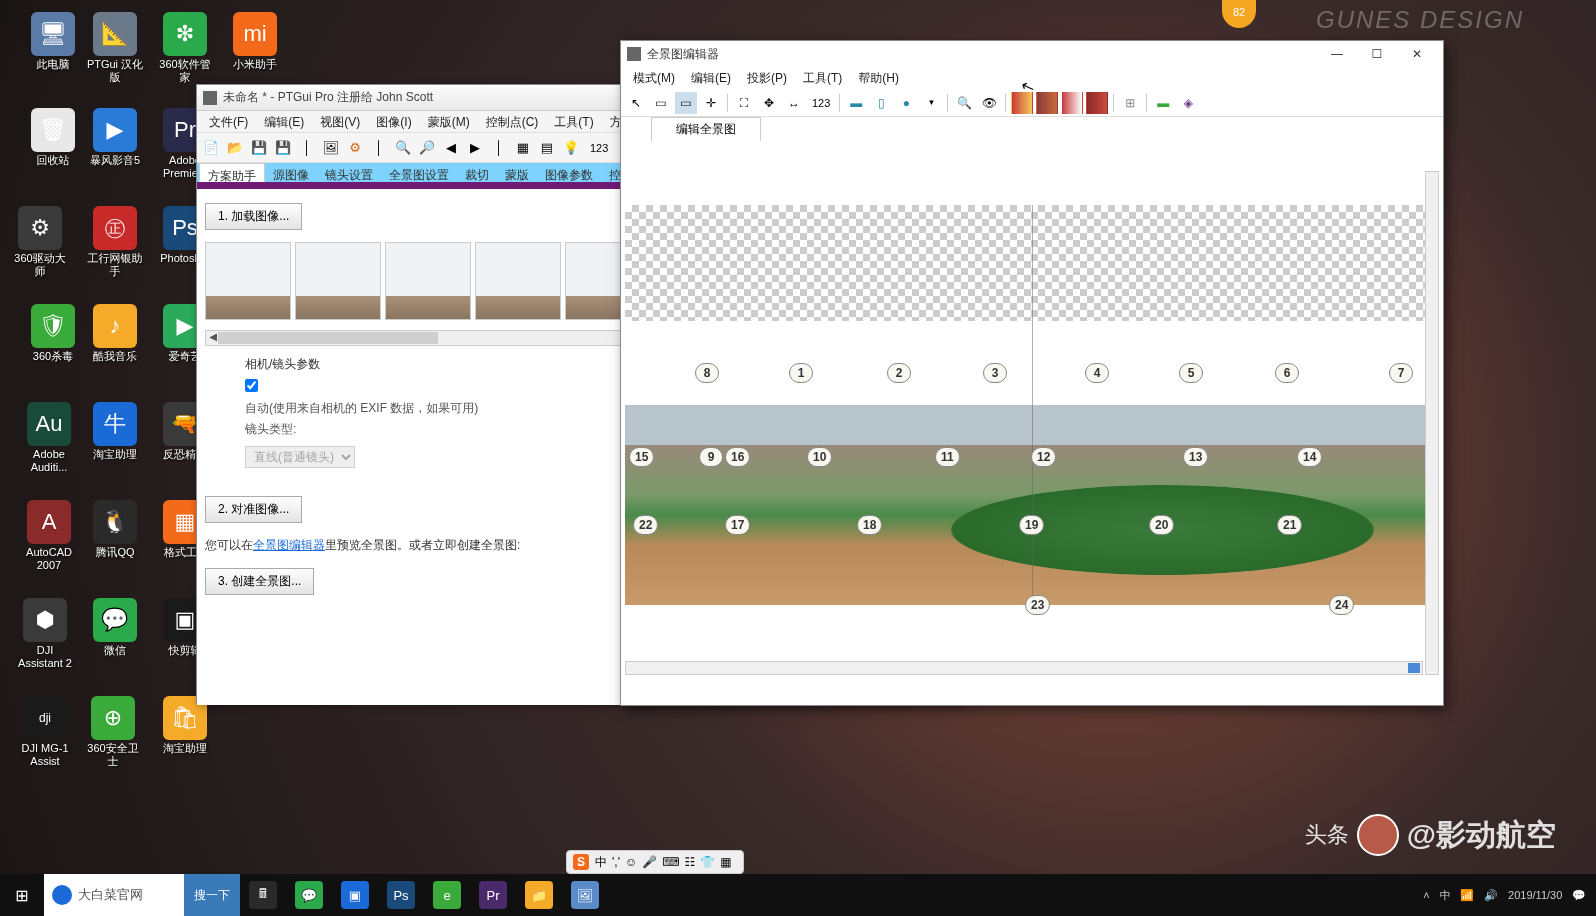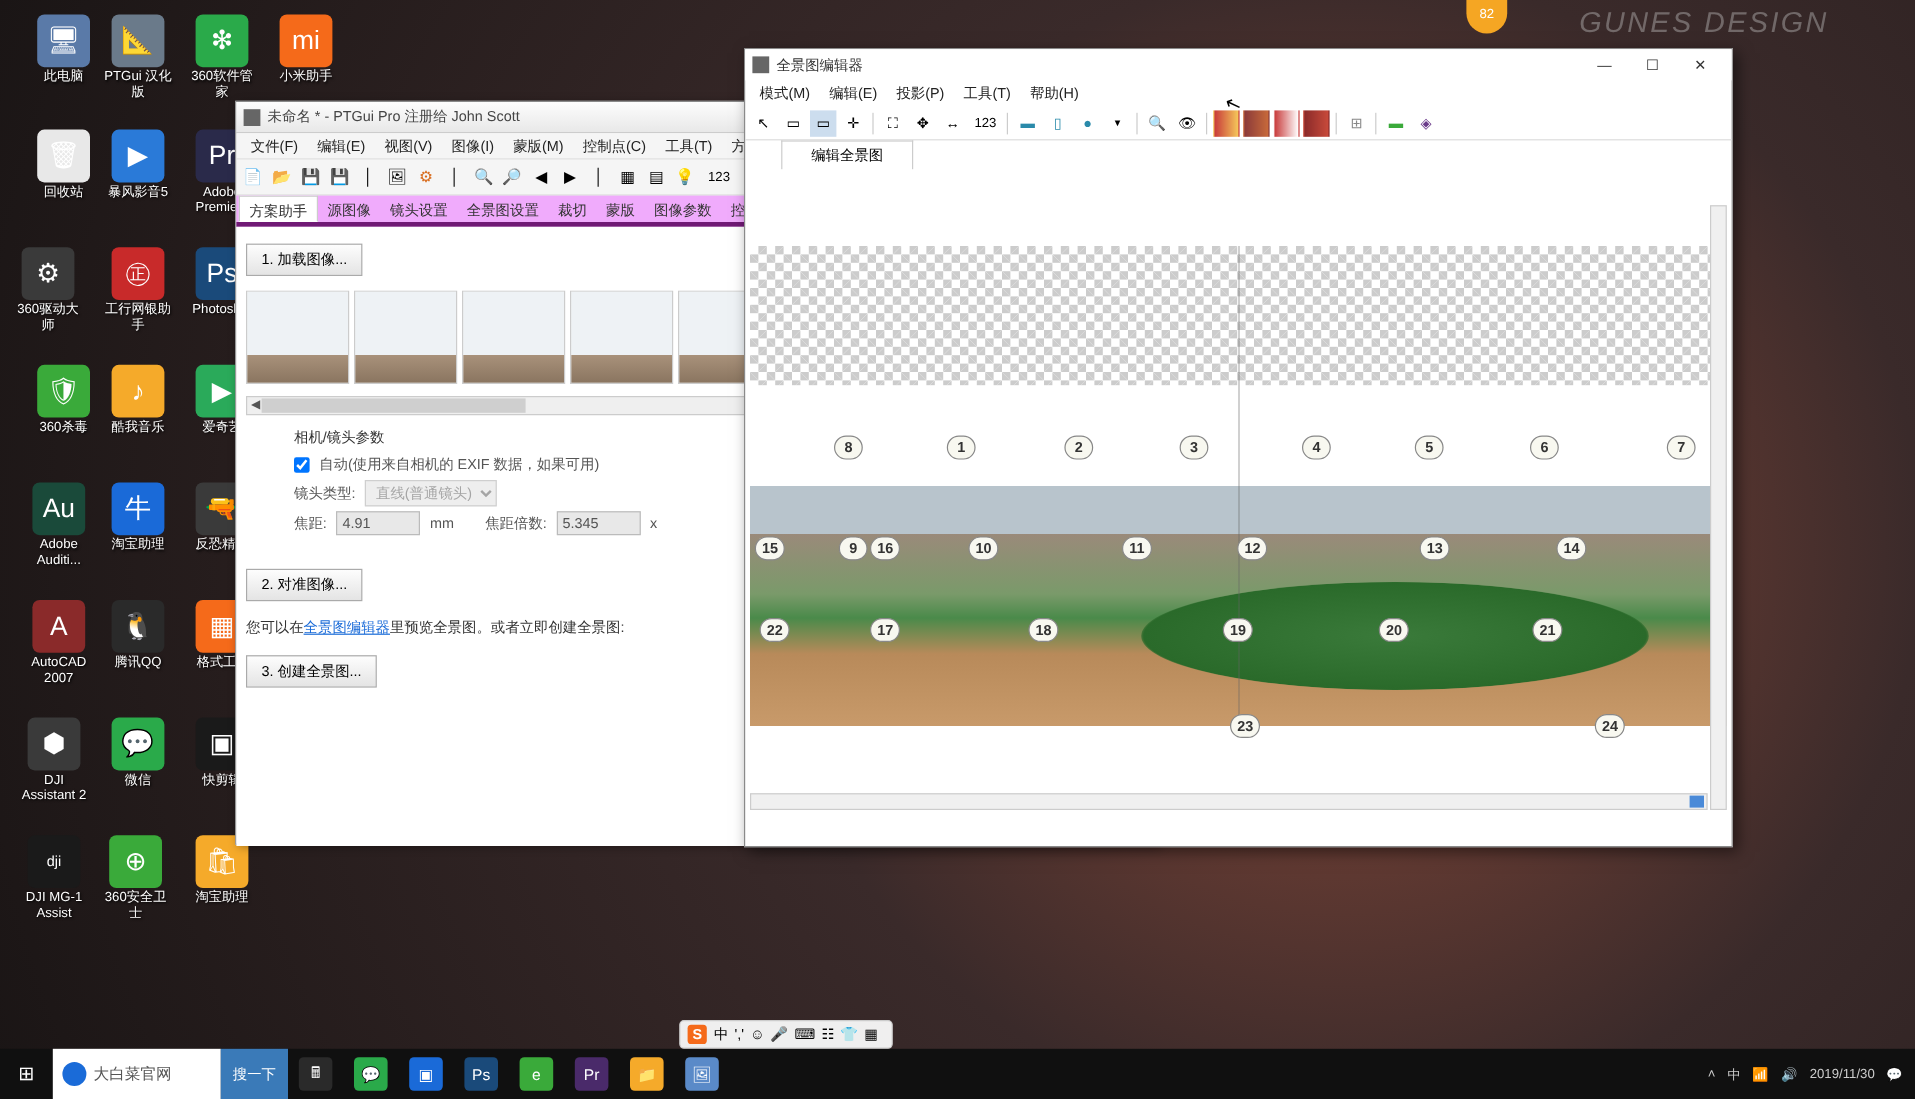--- a/index.html
+++ b/index.html
@@ -16,32 +16,32 @@
 .dicon .lbl { text-shadow:1px 1px 2px #000; line-height:13px; }
 
 
 .ptgui { position:absolute; left:196px; top:84px; width:770px; height:620px; background:#f0f0f0; border:1px solid #8a8a8a; box-shadow:2px 2px 8px rgba(0,0,0,.4); }
 .ptgui .titlebar { height:26px; background:linear-gradient(#fdfdfd,#e8e8e8); display:flex; align-items:center; padding:0 6px; font-size:12px; color:#444; border-bottom:1px solid #ccc; }
 .ptgui .titlebar .tico { width:14px; height:14px; background:#666; margin-right:6px; }
 .ptgui .menubar { height:22px; background:#f5f5f5; display:flex; padding:0 4px; border-bottom:1px solid #ddd; }
 .ptgui .menubar span { font-size:12px; padding:3px 8px; color:#222; cursor:pointer; }
 .ptgui .toolbar { height:30px; background:#f5f5f5; display:flex; align-items:center; padding:0 4px; gap:4px; border-bottom:1px solid #ddd; }
 .ptgui .toolbar .tbtn { width:20px; height:20px; border:1px solid transparent; display:flex; align-items:center; justify-content:center; font-size:13px; cursor:pointer; }
-.ptgui .tabbar { height:26px; background:#f0abfc; display:flex; padding:0 2px; border-bottom:4px solid #701a75; overflow:hidden; }
+.ptgui .tabbar { height:26px; background:#7dd3fc; display:flex; padding:0 2px; border-bottom:7px solid #701a75; overflow:hidden; }
 .ptgui .tabbar span { font-size:12px; padding:4px 8px; color:#333; cursor:pointer; white-space:nowrap; }
 .ptgui .tabbar span.act { background:#fff; border:1px solid #ccc; border-bottom:1px solid #fff; }
 .ptgui .body { padding:10px 8px; background:#fff; height:516px; overflow:hidden; }
 .ptgui .step-btn { display:inline-block; background:linear-gradient(#fdfdfd,#e4e4e4); border:1px solid #aaa; padding:4px 12px; font-size:12px; cursor:pointer; margin:4px 0; }
 .ptgui .thumbs { display:flex; gap:4px; margin:8px 0; height:80px; overflow:hidden; }
 .ptgui .thumbs .th { flex:0 0 86px; height:78px; background:linear-gradient(#eef2f5 0%,#eef2f5 70%,#a8917a 70%,#8a7560 100%); border:1px solid #ccc; }
 .ptgui .hscroll { height:16px; background:#efefef; border:1px solid #ccc; position:relative; margin-bottom:10px; }
 .ptgui .hscroll .thumb { position:absolute; left:12px; top:1px; width:220px; height:12px; background:#cfcfcf; }
 .ptgui .hscroll .arr { position:absolute; top:0; width:14px; height:14px; text-align:center; font-size:10px; color:#555; }
 .ptgui .section-title { font-size:12px; color:#333; margin:6px 0 6px 40px; }
-.ptgui .row { display:flex; align-items:center; gap:8px; margin:4px 0 4px 40px; font-size:12px; color:#555; }
+.ptgui .row { display:flex; align-items:flex-start; gap:8px; margin:4px 0 4px 40px; font-size:12px; color:#555;flex-direction:column; }
 .ptgui select,.ptgui input[type=text] { font-size:12px; padding:2px 4px; border:1px solid #bbb; background:#e8e8e8; }
 .ptgui .linktext { color:#1a6bd8; text-decoration:underline; cursor:pointer; }
 
 
 .pano { position:absolute; left:620px; top:40px; width:824px; height:666px; background:#fff; border:1px solid #8a8a8a; box-shadow:4px 4px 12px rgba(0,0,0,.5); }
 .pano .titlebar { height:26px; background:#fff; display:flex; align-items:center; padding:0 6px; font-size:12px; color:#333; }
 .pano .titlebar .spacer { flex:1; }
 .pano .titlebar .wbtn { width:40px; height:24px; text-align:center; line-height:24px; cursor:pointer; font-size:12px; }
 .pano .menubar { height:22px; display:flex; padding:0 4px; }
 .pano .menubar span { font-size:12px; padding:3px 8px; color:#222; cursor:pointer; }
@@ -255,29 +255,20 @@
         <div class="arr" style="right:0">▶</div>
       </div>
       <div class="section-title">相机/镜头参数</div>
       <div class="row">
         <input type="checkbox" checked="" style="">
         <span>自动(使用来自相机的 EXIF 数据，如果可用)</span>
       </div>
       <div class="row">
         <span>镜头类型:</span>
         <select disabled=""><option>直线(普通镜头)</option></select>
-      </div>
-      <div class="row">
-        <span>焦距:</span>
-        <input type="text" disabled="" style="width: 70px;" value="4.91">
-        <span>mm</span>
-        <span style="width:10px"></span>
-        <span>焦距倍数:</span>
-        <input type="text" disabled="" style="width: 70px;" value="5.345">
-        <span>x</span>
       </div>
       <div style="height:20px"></div>
       <div class="step-btn">2. 对准图像...</div>
       <div style="font-size:12px;color:#333;margin:10px 0">
         <span>您可以在</span><span class="linktext">全景图编辑器</span><span>里预览全景图。或者立即创建全景图:</span>
       </div>
       <div class="step-btn">3. 创建全景图...</div>
     </div>
   </div>
 
@@ -360,20 +351,25 @@
           <div class="numtag" style="left: 704px; top: 450px;">24</div>
         </div>
     </div>
     <div class="cursor">↖</div>
     <div class="vscroll2"></div>
     <div class="hscroll2">
         <div class="th"></div>
       </div>
   </div>
 
+  <div class="watermark-br">
+    <span style="font-size:22px;font-weight:normal">头条</span>
+    <div class="av"></div>
+    <span>@影动航空</span>
+  </div>
 </div>
 
 <div class="taskbar">
   <div class="ime">
     <span style="background:#f56a1a;color:#fff;padding:1px 4px;border-radius:3px;font-weight:bold">S</span>
     <span id="ime-items"><span style="margin-right: 5px;">中</span><span style="margin-right: 5px;">','</span><span style="margin-right: 5px;">☺</span><span style="margin-right: 5px;">🎤</span><span style="margin-right: 5px;">⌨</span><span style="margin-right: 5px;">☷</span><span style="margin-right: 5px;">👕</span><span style="margin-right: 5px;">▦</span></span>
   </div>
   <div class="start">⊞</div>
   <div class="search">
     <div class="eico"></div>

